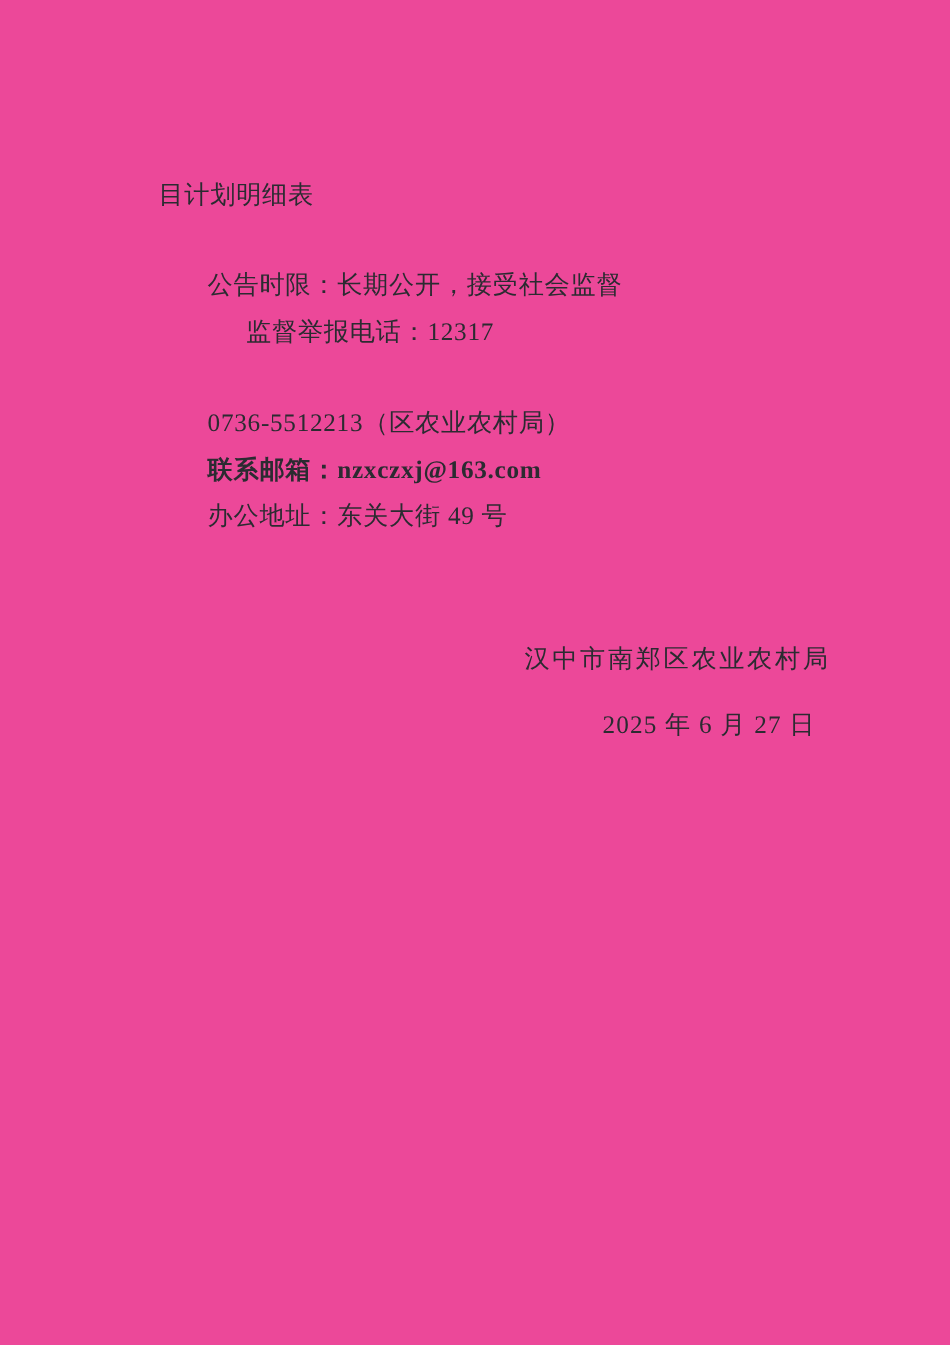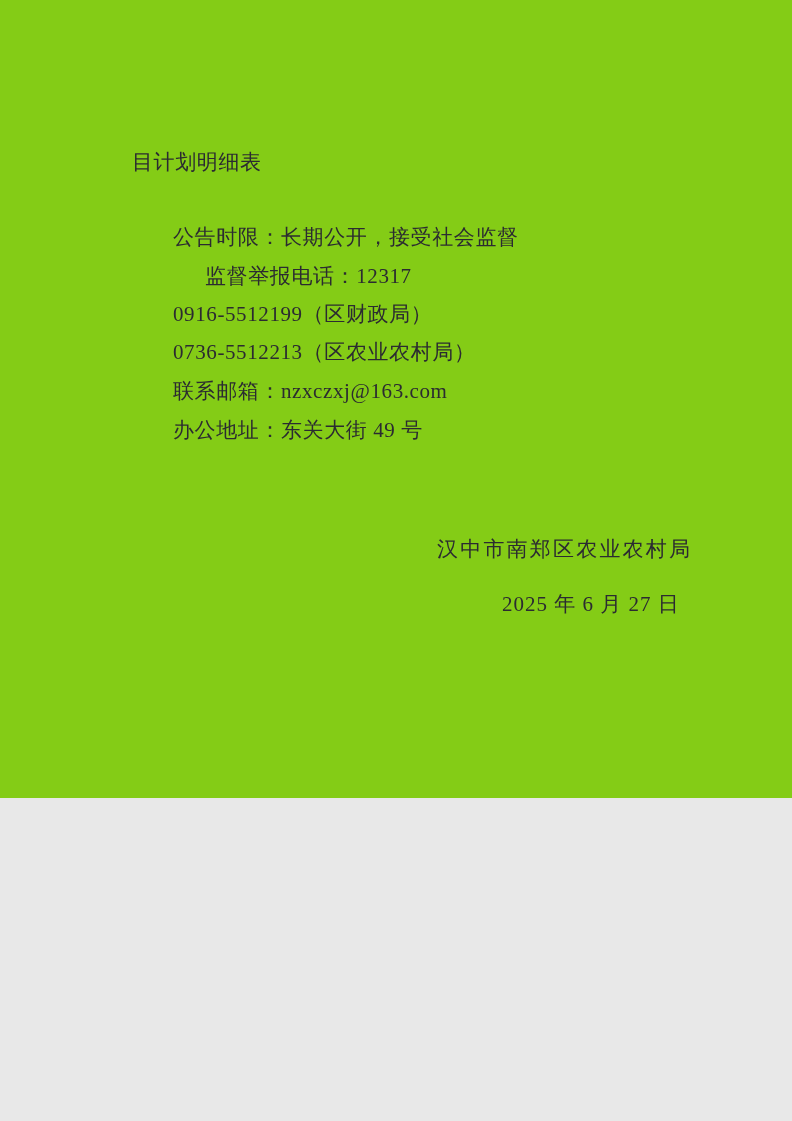--- a/index.html
+++ b/index.html
@@ -3,44 +3,44 @@
 <meta charset="utf-8">
 <style>
   html, body {
     margin: 0;
     padding: 0;
     background: #e8e8e8;
   }
   .page {
     position: relative;
     width: 792px;
-    height: 798px;
+    height: 1121px;
     margin: 0 auto;
-    background: #84cc16;
+    background: #ec4899;
     overflow: hidden;
     font-family: "Liberation Serif", "DejaVu Serif", serif;
     color: #2b2b31;
     font-size: 21px;
     line-height: 1;
   }
   .line {
     position: absolute;
     white-space: pre;
     letter-spacing: 0.6px;
   }
   .continuation-line {
     left: 132px;
     top: 152px;
   }
   .body-line { left: 173px; }
   .body-line.bl-0 { top: 227px; }
   .body-line.bl-1 { top: 266px; margin-left: 32px; }
   .body-line.bl-2 { top: 304px; }
   .body-line.bl-3 { top: 342px; }
-  .body-line.bl-4 { top: 381px; }
+  .body-line.bl-4 { top: 381px; font-weight: bold; }
   .body-line.bl-5 { top: 420px; }
   .sig-org {
     left: 437px;
     top: 539px;
     letter-spacing: 2.2px;
   }
   .sig-date {
     left: 502px;
     top: 578px;
     letter-spacing: 1px;
@@ -51,21 +51,20 @@
 <body>
 
 <div class="page">
 
   <div class="line continuation-line">目计划明细表</div>
 
   <div class="line body-line bl-0">公告时限：长期公开，接受社会监督</div>
 
   <div class="line body-line bl-1">监督举报电话：12317</div>
 
-  <div class="line body-line bl-2">0916-5512199（区财政局）</div>
 
   <div class="line body-line bl-3">0736-5512213（区农业农村局）</div>
 
   <div class="line body-line bl-4">联系邮箱：nzxczxj@163.com</div>
 
   <div class="line body-line bl-5">办公地址：东关大街 49 号</div>
 
   <div class="line sig-org">汉中市南郑区农业农村局</div>
 
   <div class="line sig-date">2025 年 6 月 27 日</div>

